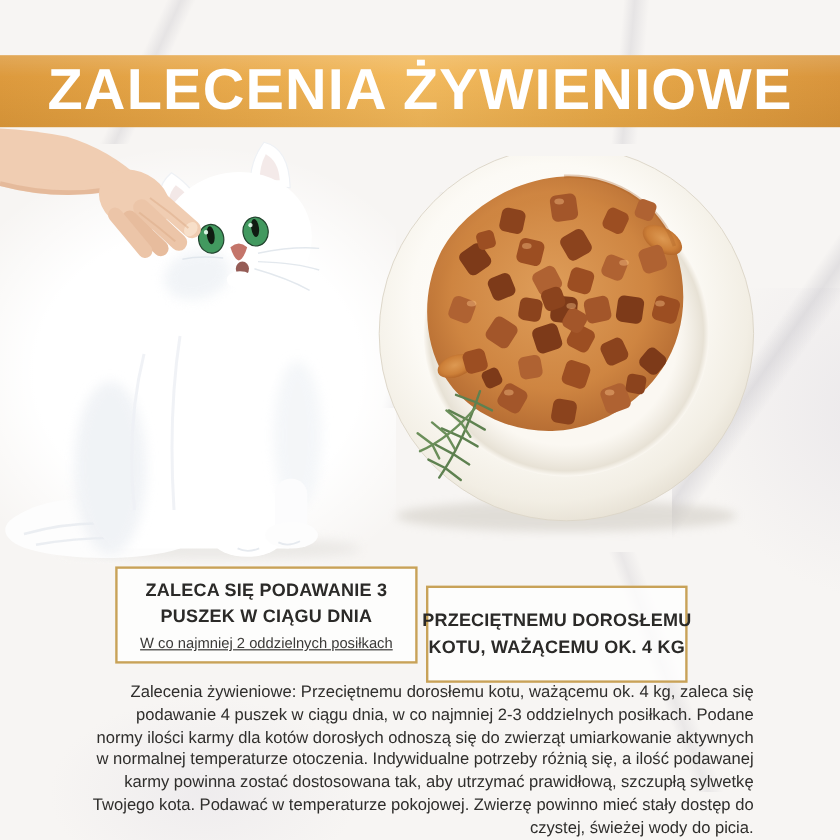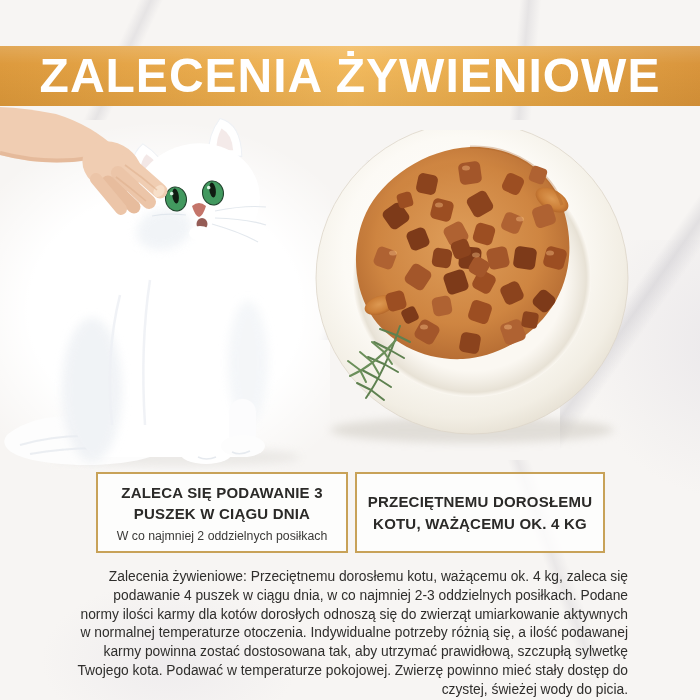--- a/index.html
+++ b/index.html
@@ -38,23 +38,23 @@
   .plate-svg{left:300px;top:25px;width:360px;height:340px;}
   .c0{fill:#9c4e22}.c1{fill:#7d3a19}.c2{fill:#af6232}.c3{fill:#8b431d}.c4{fill:#a3562a}
   
   .box{
     position:absolute;top:472px;height:81px;box-sizing:border-box;
     border:2px solid #c8a258;background:rgba(255,255,255,.75);
     display:flex;flex-direction:column;align-items:center;justify-content:center;
     text-align:center;padding:4px 8px;
   }
   .box-left{left:96px;width:252px;}
-  .box-right{left:355px;width:250px;}
+  .box-right{left:355px;width:218px;margin-top:16px;}
   .box-title{font-weight:bold;font-size:15px;line-height:1.42;color:#2b2a28;letter-spacing:.2px;white-space:nowrap;}
-  .box-sub{font-size:12.3px;color:#3b3a38;margin-top:5px;white-space:nowrap;}
+  .box-sub{font-size:12.3px;color:#3b3a38;margin-top:5px;white-space:nowrap;text-decoration:underline;}
   
   .paragraph{
     position:absolute;top:568px;left:50%;transform:translateX(-50%);
     width:556px;margin:0;text-align:right;
     font-size:13.8px;line-height:1.36;color:#2f2e2c;
   }
 </style>
 </head>
 <body>
 

